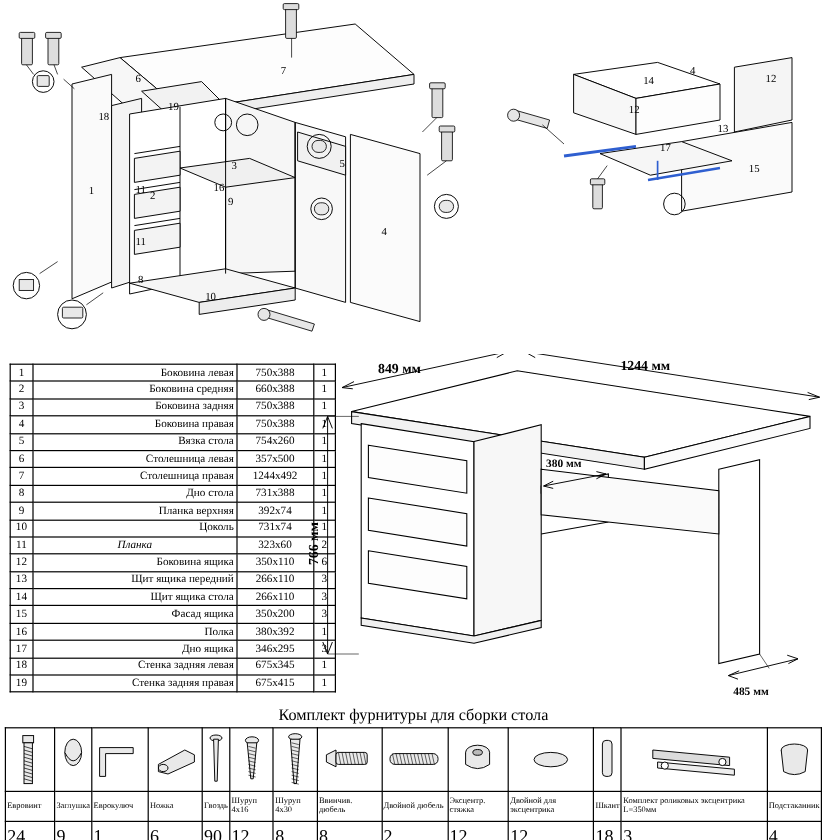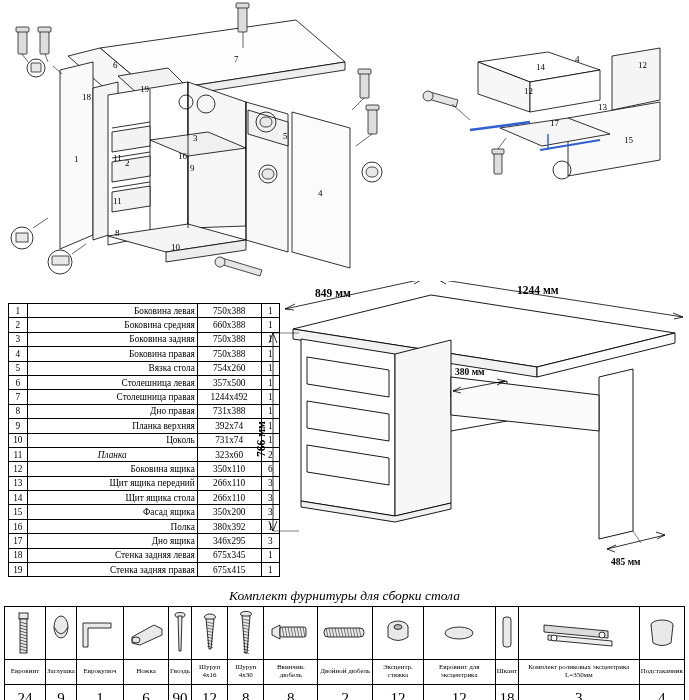--- a/index.html
+++ b/index.html
@@ -32,34 +32,34 @@
     white-space:nowrap;
     overflow:hidden;
   }
   .parts-table td.num{width:14px;text-align:center;}
   .parts-table td.nm{width:170px;text-align:right;}
   .parts-table td.sz{width:60px;text-align:center;}
   .parts-table td.qt{width:14px;text-align:center;}
   .parts-table td.nm.center{text-align:center;font-style:italic;}
 
   
-  .dimdraw{position:absolute;left:255px;top:281px;width:434px;height:290px;text-decoration:underline;}
+  .dimdraw{position:absolute;left:255px;top:295px;width:434px;height:290px;text-decoration:underline;}
   .dimdraw svg{position:absolute;left:0;top:0;}
 
   
   .kit-title{
     position:absolute;left:0;top:588px;width:689px;text-align:center;
-    font-size:13.5px;font-family:"Liberation Serif", serif;font-style:italic;
+    font-size:13.5px;font-family:"Liberation Serif", serif;
   }
   .kit{
     position:absolute;left:4px;top:606px;width:681px;
     border-collapse:collapse;
     font-family:"Liberation Serif", serif;
   }
-  .kit td{border:1px solid #000;text-align:center;vertical-align:middle;}
+  .kit td{border:1px solid #000;vertical-align:middle;}
   .kit tr.icons td{height:52px;padding:0;}
   .kit tr.names td{height:22px;font-size:7px;line-height:7.6px;padding:1px 1px;}
   .kit tr.counts td{height:24px;font-size:15px;font-weight:normal;}
   .kit .ic{display:block;margin:0 auto;}
 </style>
 </head>
 <body>
 
 <div class="wrap">
 
@@ -254,21 +254,21 @@
           <td class="qt">1</td>
         </tr>
         <tr>
           <td class="num">7</td>
           <td class="nm">Столешница правая</td>
           <td class="sz">1244x492</td>
           <td class="qt">1</td>
         </tr>
         <tr>
           <td class="num">8</td>
-          <td class="nm">Дно правая</td>
+          <td class="nm">Дно стола</td>
           <td class="sz">731x388</td>
           <td class="qt">1</td>
         </tr>
         <tr>
           <td class="num">9</td>
           <td class="nm">Планка верхняя</td>
           <td class="sz">392x74</td>
           <td class="qt">1</td>
         </tr>
         <tr>
@@ -579,21 +579,21 @@
           <td>Евровинт</td>
           <td>Заглушка</td>
           <td>Еврокулюч</td>
           <td>Ножка</td>
           <td>Гвоздь</td>
           <td>Шуруп 4х16</td>
           <td>Шуруп 4х30</td>
           <td>Ввинчив. дюбель</td>
           <td>Двойной дюбель</td>
           <td>Эксцентр. стяжка</td>
-          <td>Евровинт для эксцентрика</td>
+          <td>Двойной для эксцентрика</td>
           <td>Шкант</td>
           <td>Комплект роликовых эксцентрика L=350мм</td>
           <td>Подстаканник</td>
         </tr>
       <tr class="counts">
           <td>24</td>
           <td>9</td>
           <td>1</td>
           <td>6</td>
           <td>90</td>

